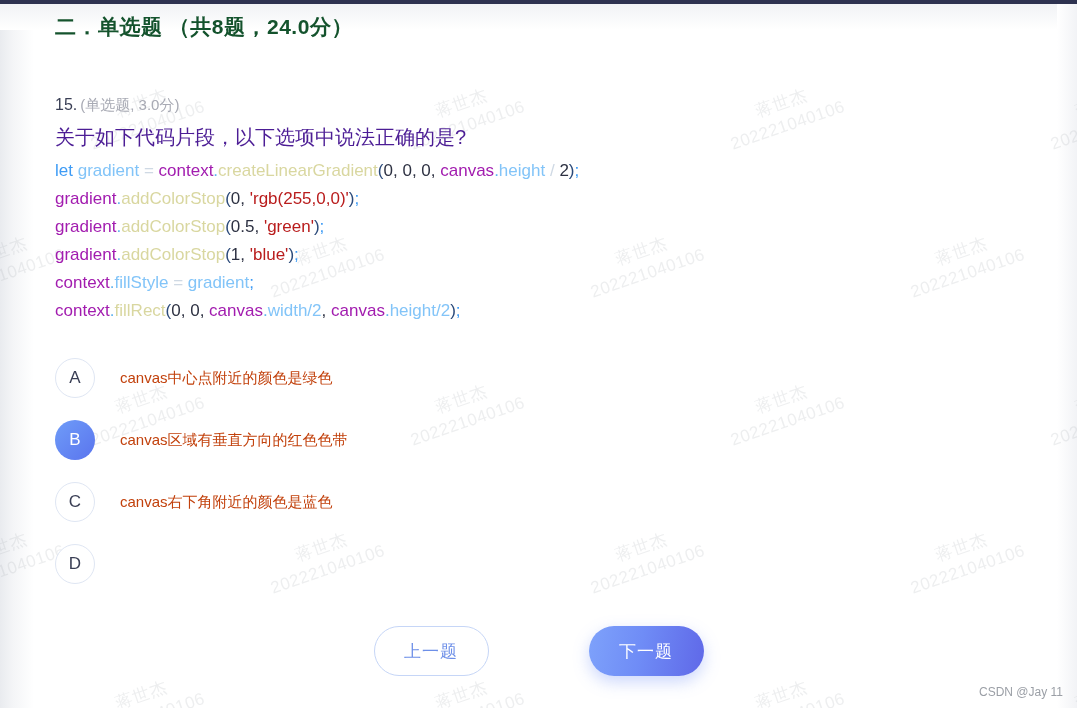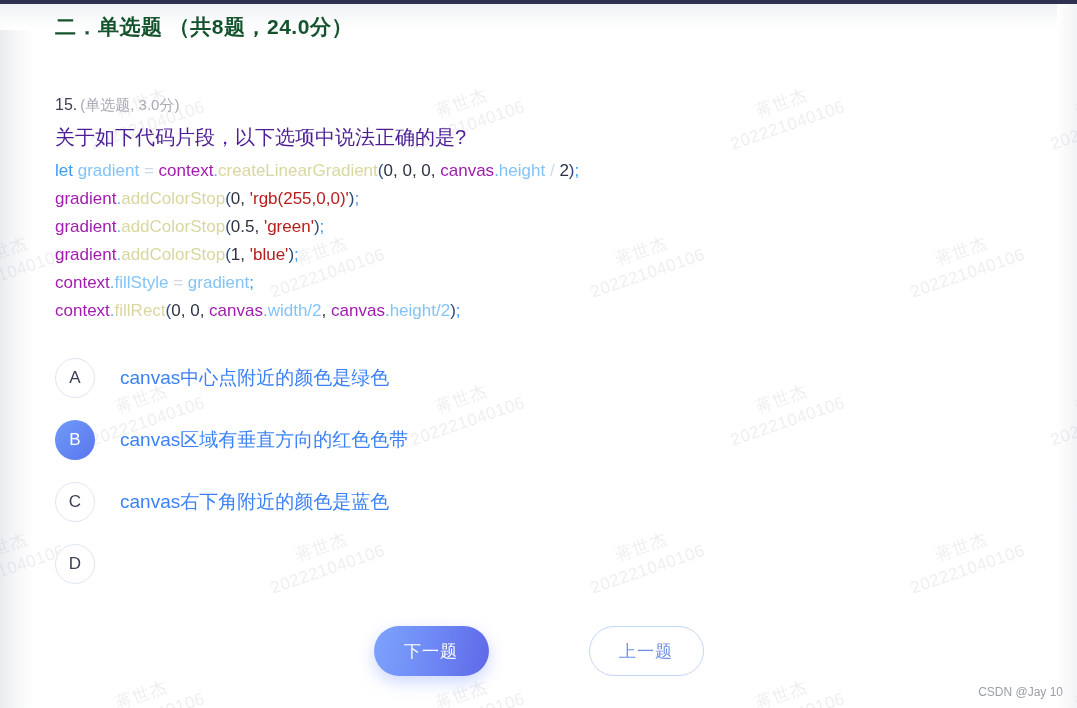--- a/index.html
+++ b/index.html
@@ -197,22 +197,22 @@
     background: #ffffff;
     color: #3a3f55;
   }
   .option-circle.selected {
     border: none;
     background: linear-gradient(135deg, #6f9cf8 0%, #5a74ee 100%);
     color: #ffffff;
   }
   .option-label {
     margin-left: 25px;
-    font-size: 19px;
-    color: #3b82f6;
+    font-size: 15px;
+    color: #c2410c;
     white-space: nowrap;
   }
 
   
   #nav-buttons {
     position: absolute;
     left: 0;
     top: 622px;
     width: 1077px;
     display: flex;
@@ -389,21 +389,21 @@
         <div class="option-row">
           <div class="option-circle unselected">C</div>
           <div class="option-label">canvas右下角附近的颜色是蓝色</div>
         </div>
         <div class="option-row">
           <div class="option-circle unselected">D</div>
         </div>
       </div>
 
     <div id="nav-buttons">
+      <div class="nav-btn" id="prev-btn">上一题</div>
       <div class="nav-btn" id="next-btn">下一题</div>
-      <div class="nav-btn" id="prev-btn">上一题</div>
     </div>
 
   </div>
 
-  <div id="footer-credit">CSDN @Jay 10</div>
+  <div id="footer-credit">CSDN @Jay 11</div>
 
 </div>
 
 </body></html>

